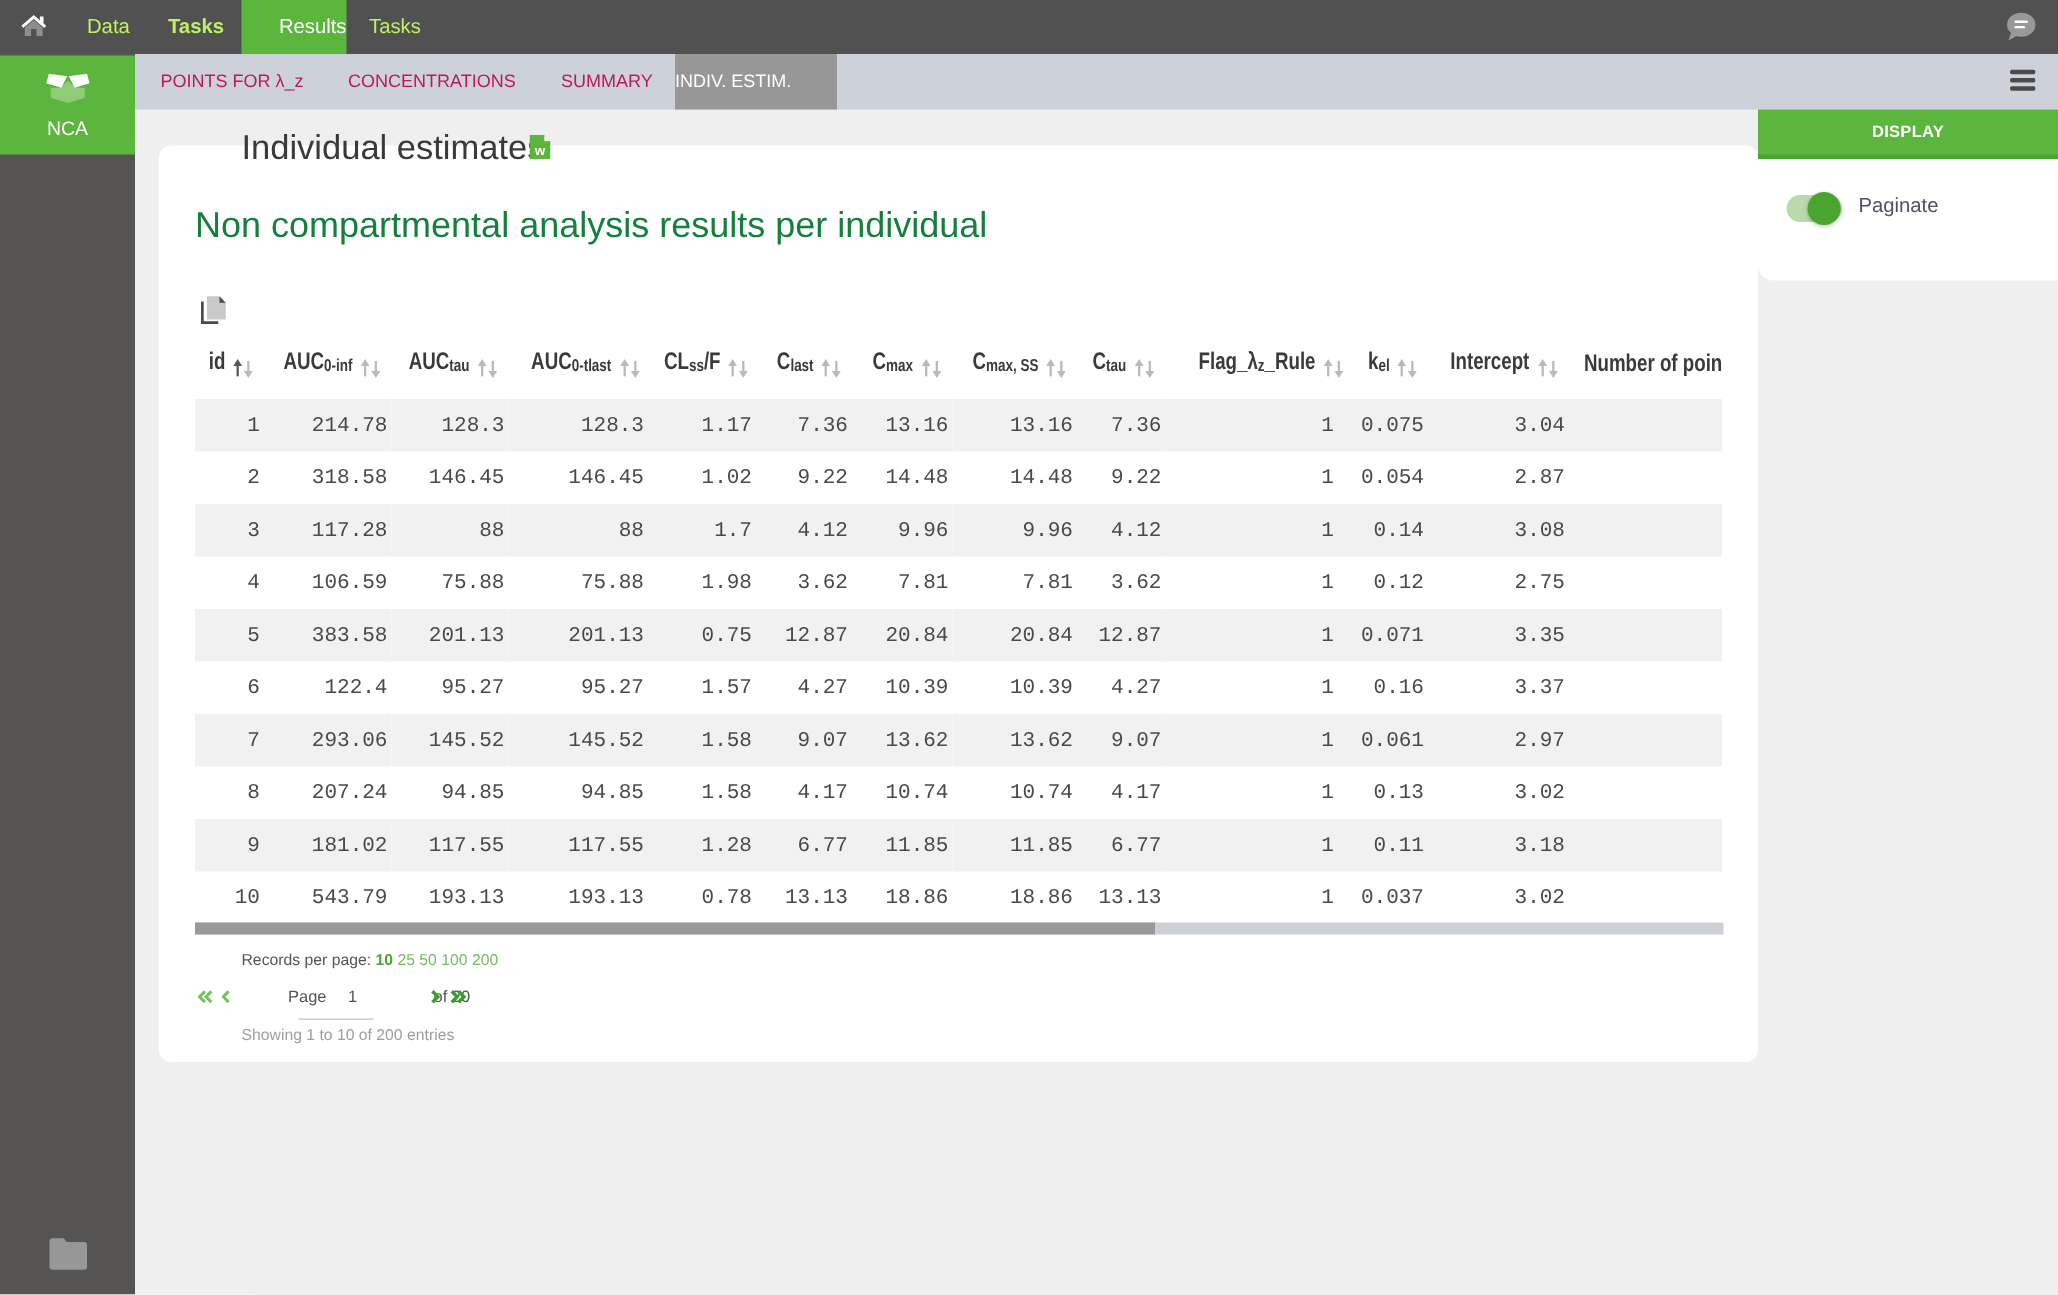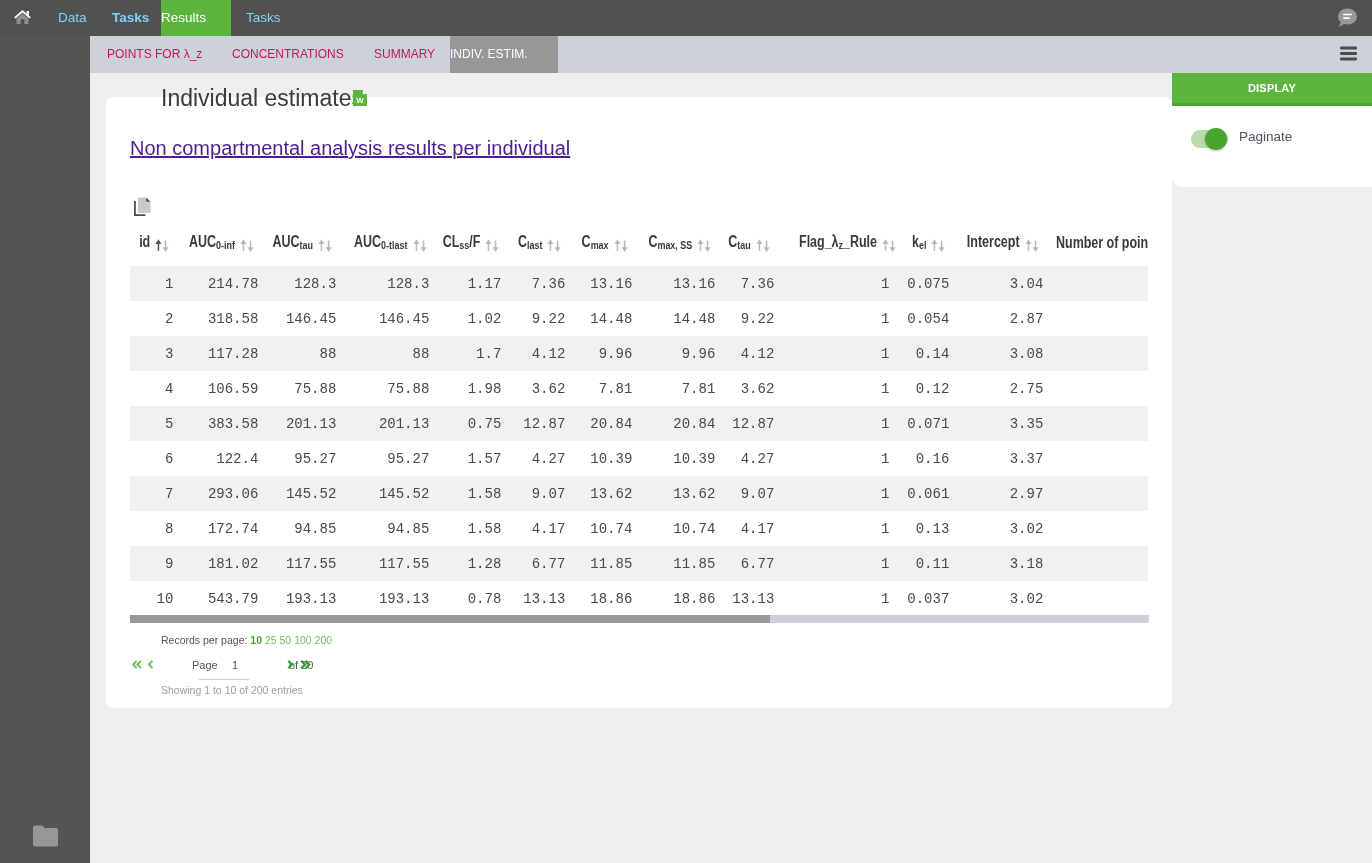--- a/index.html
+++ b/index.html
@@ -2,22 +2,22 @@
 <html><head>
 <meta charset="utf-8">
 <style>
   * { margin:0; padding:0; box-sizing:border-box; }
   html,body { width:1372px; height:863px; overflow:hidden; }
   body { position:relative; background:#efefef; font-family:"Liberation Sans",sans-serif; }
   .abs { position:absolute; }
 
   
   #navbar { position:absolute; left:0; top:0; width:1372px; height:36px; background:#515151; }
-  .navitem { position:absolute; top:0; height:36px; line-height:36px; color:#7dd3fc; font-size:13.5px; }
-  #results-tab { position:absolute; left:161px; top:0; width:70px; height:36px; background:#5cb53c; color:#fff; text-align:left; line-height:36px; font-size:13.5px; }
+  .navitem { position:absolute; top:0; height:36px; line-height:36px; color:#bef264; font-size:13.5px; }
+  #results-tab { position:absolute; left:161px; top:0; width:70px; height:36px; background:#5cb53c; color:#fff; text-align:right; line-height:36px; font-size:13.5px; }
 
   
   #sidebar { position:absolute; left:0; top:36px; width:90px; height:827px; background:#555453; }
   #nca { position:absolute; left:0; top:1px; width:90px; height:66px; background:#5cb53c; text-align:center; }
   #nca .lbl { position:absolute; left:0; top:41px; width:90px; text-align:center; color:#fff; font-size:13px; }
 
   
   #tabbar { position:absolute; left:90px; top:36px; width:1282px; height:37px; background:#cdd2da; }
   .tab { position:absolute; top:0; height:37px; line-height:37px; color:#be185d; font-size:12px; }
   #tab-active { position:absolute; left:360px; top:0; width:108px; height:37px; background:#979797; color:#fff; line-height:37px; font-size:12px; }
@@ -25,21 +25,21 @@
   
   #disp-head { position:absolute; left:1172px; top:73px; width:200px; height:33px; background:#5cb53c; border-bottom:3px solid #4ea232; color:#fff; font-weight:bold; font-size:11px; letter-spacing:0.2px; text-align:center; line-height:30px; }
   #disp-card { position:absolute; left:1172px; top:106px; width:200px; height:81px; background:#fff; border-bottom-left-radius:10px; }
   #toggle-track { position:absolute; left:19px; top:24px; width:37px; height:18px; border-radius:9px; background:#badaae; }
   #toggle-knob { position:absolute; left:33px; top:22px; width:22px; height:22px; border-radius:50%; background:#4aa52f; box-shadow:0 1px 3px rgba(0,0,0,0.25); }
   #paginate-lbl { position:absolute; left:67px; top:23px; font-size:13.5px; color:#4d535f; }
 
   
   #card { position:absolute; left:106px; top:97px; width:1066px; height:611px; background:#fff; border-radius:8px; }
   #title { position:absolute; left:141px; top:85px; font-size:23px; color:#3a3a3a;margin-left:20px; }
-  #subtitle { position:absolute; left:130px; top:137px; font-size:20px; color:#4c1d95;text-decoration:underline; }
+  #subtitle { position:absolute; left:130px; top:137px; font-size:24px; color:#15803d; }
 
   
   #tablebox { position:absolute; left:130px; top:226px; width:1018px; height:390px; overflow:hidden; }
   table { border-collapse:collapse; table-layout:fixed; width:1136px; }
   th, td { height:35px; padding:0 2.7px 0 0; text-align:right; vertical-align:middle; white-space:nowrap; overflow:visible; }
   thead tr { height:40px;margin-top:28px; }
   th { font-size:16px; color:#3a3a3a; font-weight:bold; padding:0 7px 7px 0; }
   th .h { display:inline-block; transform:scaleX(0.78); transform-origin:100% 50%; }
   th sub { font-size:11.5px; vertical-align:-1.5px; }
   td { font-family:"Liberation Mono",monospace; font-size:14px; color:#494949; }
@@ -70,20 +70,28 @@
   <span class="navitem" style="left:246px">Tasks</span>
   <svg class="abs" style="left:1337px;top:8px" width="22" height="21" viewBox="0 0 22 21">
     <ellipse cx="10.5" cy="8.5" rx="9.5" ry="8" fill="#989898"></ellipse>
     <path d="M4 13 L2 19 L9 15 Z" fill="#989898"></path>
     <rect x="6" y="5.7" width="9" height="1.6" rx="0.8" fill="#fff"></rect>
     <rect x="6" y="9.3" width="7" height="1.6" rx="0.8" fill="#fff"></rect>
   </svg>
 </div>
 
 <div id="sidebar">
+  <div id="nca">
+    <svg class="abs" style="left:30px;top:11px" width="31" height="22" viewBox="0 0 31 22">
+      <polygon points="3.8,10.5 10,10.5 15.2,5.8 20.5,10.5 26.5,10.5 26.5,17.2 15.3,20.6 3.8,17.2" fill="#ffffff" opacity="0.31"></polygon>
+      <polygon points="2.6,1.2 14.8,2.9 10.9,10.5 0.8,7.5" fill="#fff"></polygon>
+      <polygon points="15.8,2.9 28,1.2 29.7,7.5 19.8,10.5" fill="#fff"></polygon>
+    </svg>
+    <div class="lbl">NCA</div>
+  </div>
   <svg class="abs" style="left:31px;top:789px" width="29" height="22" viewBox="0 0 29 22">
     <path d="M2 2.5 Q2 0.5 4 0.5 L11.5 0.5 L13.5 3 L25 3 Q27 3 27 5 L27 19.5 Q27 21.5 25 21.5 L4 21.5 Q2 21.5 2 19.5 Z" fill="#979797"></path>
   </svg>
 </div>
 
 <div id="tabbar">
   <span class="tab" style="left:17px">POINTS FOR λ_z</span>
   <span class="tab" style="left:142px">CONCENTRATIONS</span>
   <span class="tab" style="left:284px">SUMMARY</span>
   <div id="tab-active">INDIV. ESTIM.</div>
@@ -304,21 +312,21 @@
           <td>13.62</td>
           <td>13.62</td>
           <td>9.07</td>
           <td>1</td>
           <td>0.061</td>
           <td>2.97</td>
           <td></td>
         </tr>
 <tr>
           <td>8</td>
-          <td>172.74</td>
+          <td>207.24</td>
           <td>94.85</td>
           <td>94.85</td>
           <td>1.58</td>
           <td>4.17</td>
           <td>10.74</td>
           <td>10.74</td>
           <td>4.17</td>
           <td>1</td>
           <td>0.13</td>
           <td>3.02</td>

